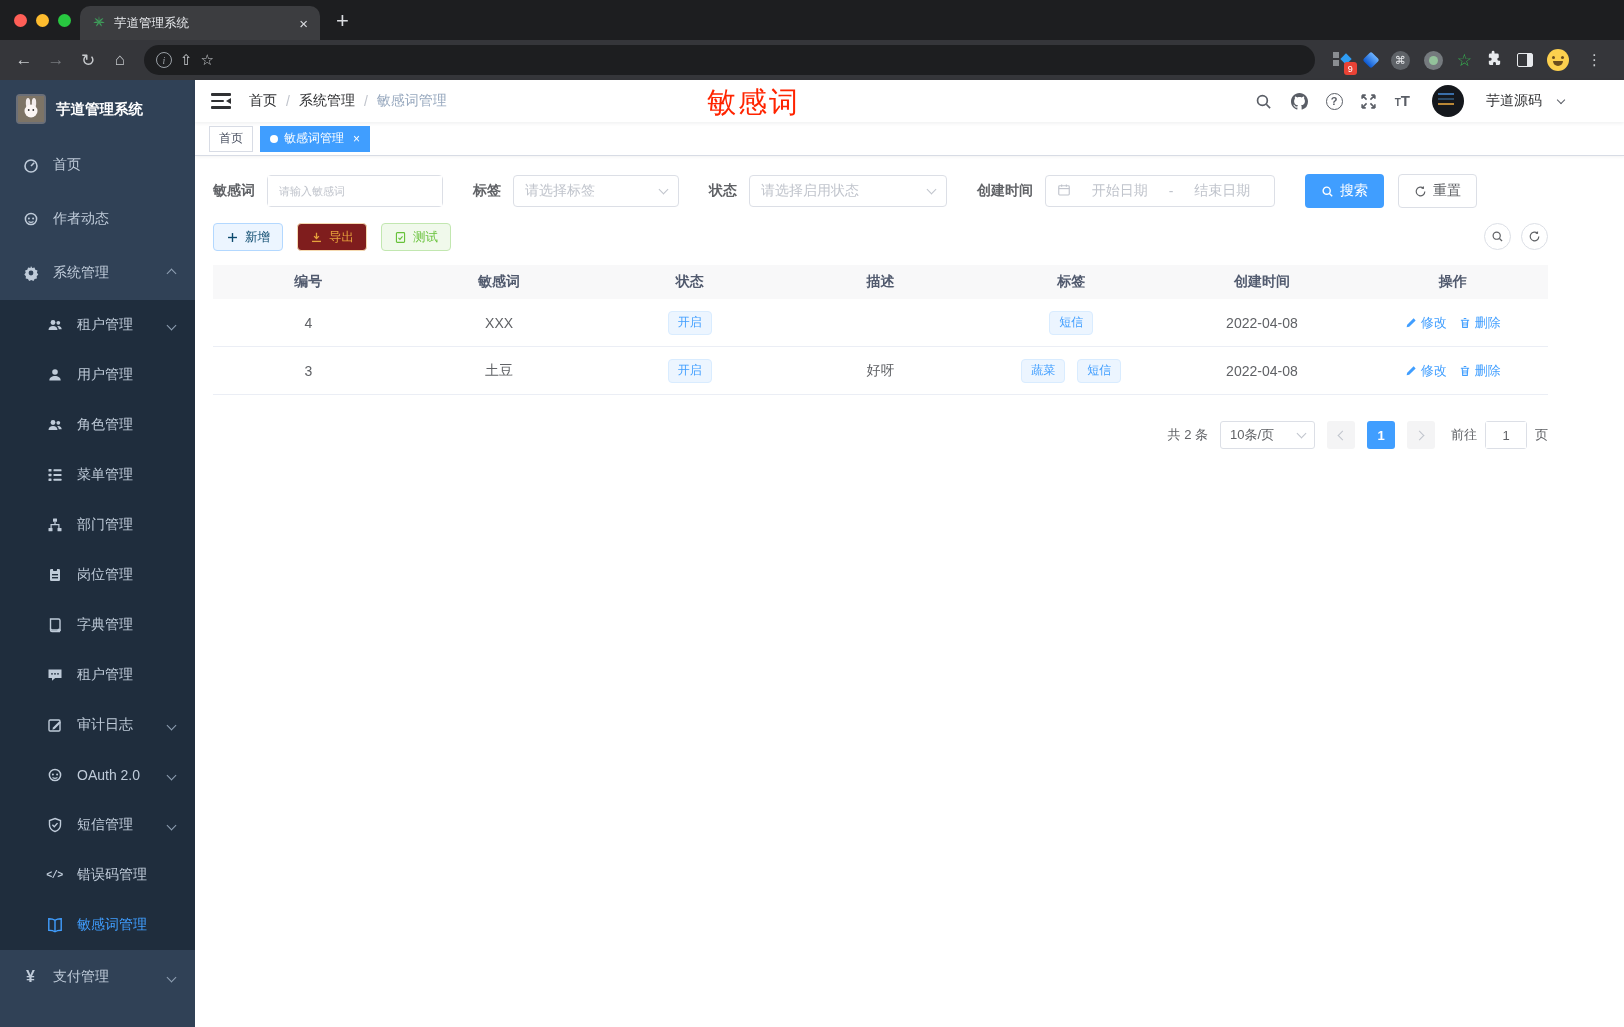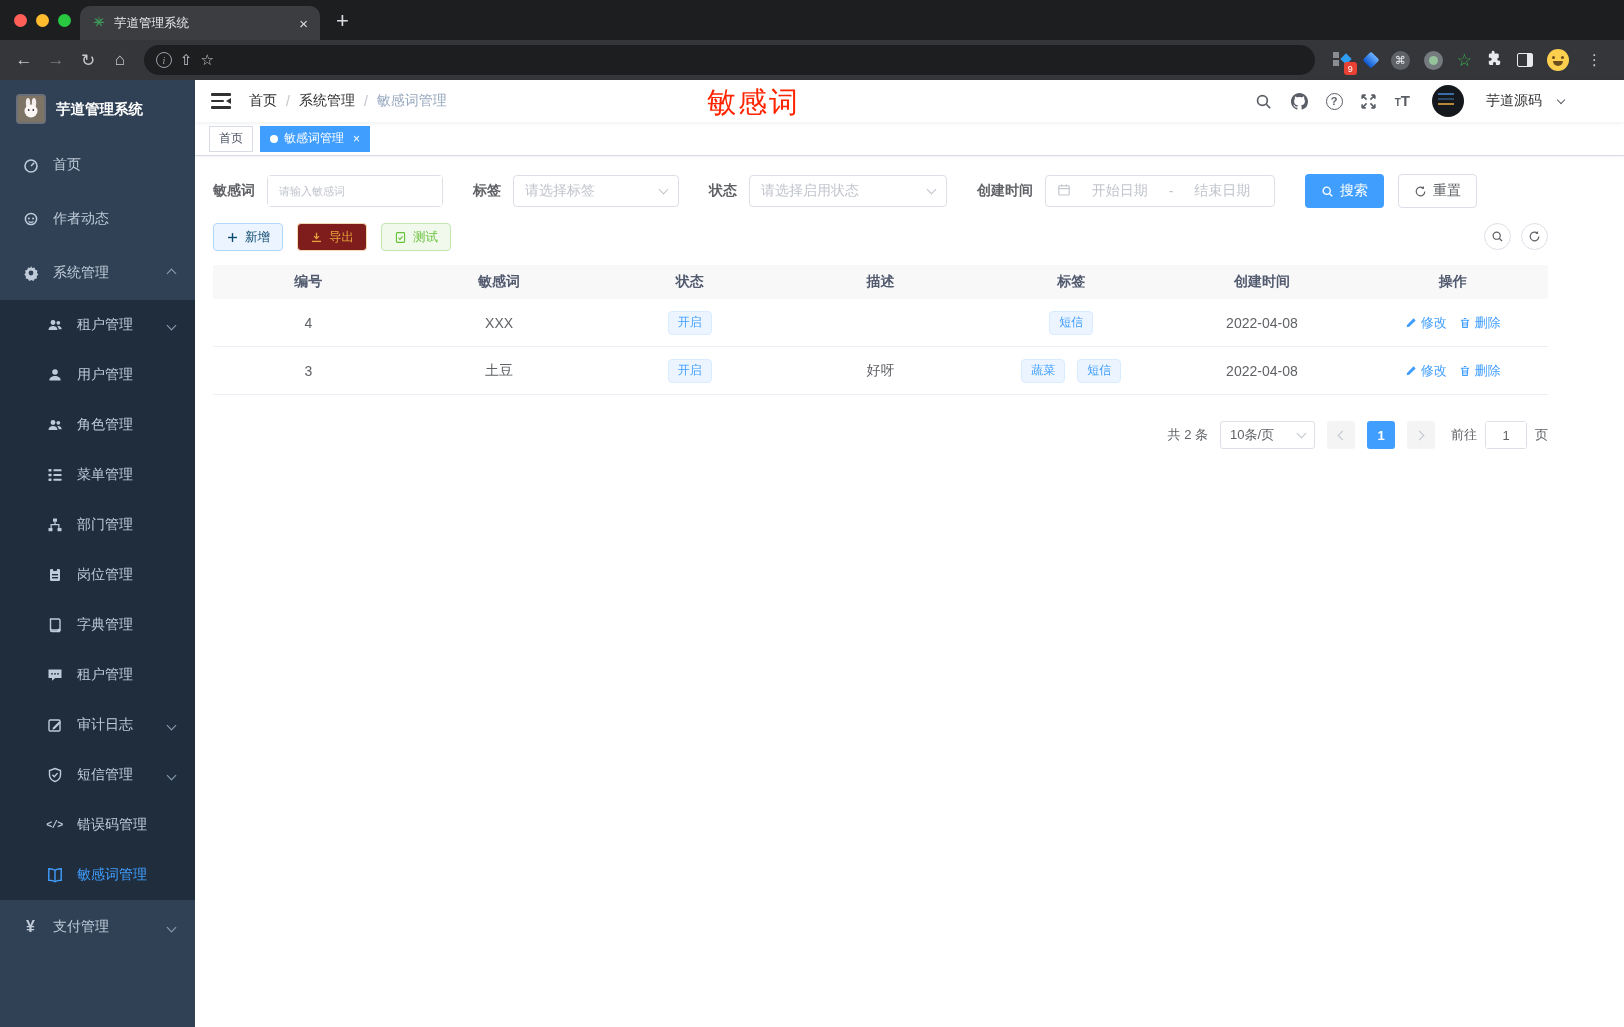--- a/index.html
+++ b/index.html
@@ -362,20 +362,32 @@
               <rect x="2" y="3" width="11" height="11" rx="1.2" fill="none" stroke="currentColor" stroke-width="1.4"></rect>
               <path d="M6 10.5l6.3-6.3 1.6 1.6-6.3 6.3-2.2.6z" fill="currentColor"></path>
             </svg>
           </span>
         <span class="lbl">审计日志</span>
         <span class="chev"></span>
       </div>
       <div class="mi">
         <span class="ic">
             <svg viewBox="0 0 16 16">
+              <circle cx="8" cy="8" r="5.6" fill="none" stroke="currentColor" stroke-width="1.5"></circle>
+              <circle cx="5.9" cy="7.6" r="1" fill="currentColor"></circle>
+              <circle cx="10.1" cy="7.6" r="1" fill="currentColor"></circle>
+              <path d="M5.5 10.6c1.6 1 3.4 1 5 0" fill="none" stroke="currentColor" stroke-width="1.2"></path>
+            </svg>
+          </span>
+        <span class="lbl">OAuth 2.0</span>
+        <span class="chev"></span>
+      </div>
+      <div class="mi">
+        <span class="ic">
+            <svg viewBox="0 0 16 16">
               <path d="M8 1.5l5.5 2v4.2c0 3.4-2.2 5.8-5.5 6.8-3.3-1-5.5-3.4-5.5-6.8V3.5z" fill="none" stroke="currentColor" stroke-width="1.4"></path>
               <path d="M5.4 7.8l1.9 1.9 3.2-3.6" fill="none" stroke="currentColor" stroke-width="1.4"></path>
             </svg>
           </span>
         <span class="lbl">短信管理</span>
         <span class="chev"></span>
       </div>
       <div class="mi">
         <span class="ic code-ic">&lt;/&gt;</span>
         <span class="lbl">错误码管理</span>

